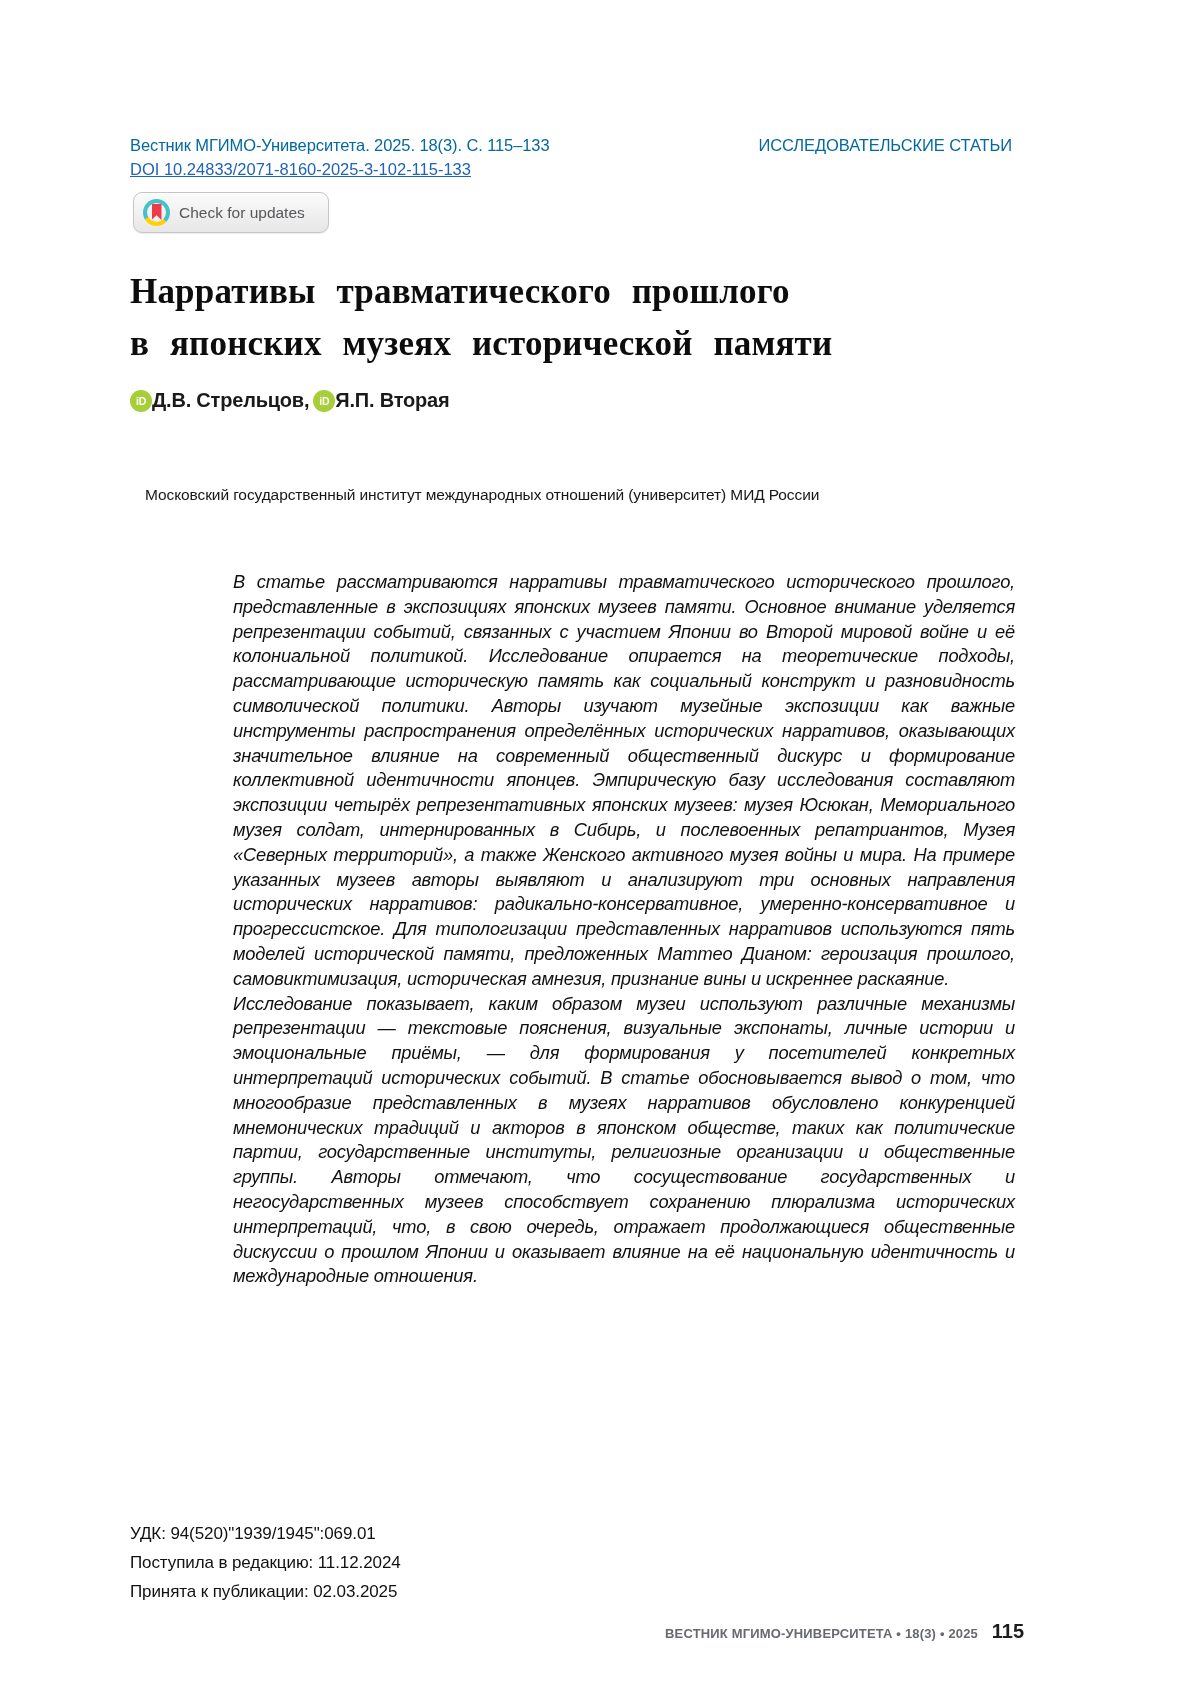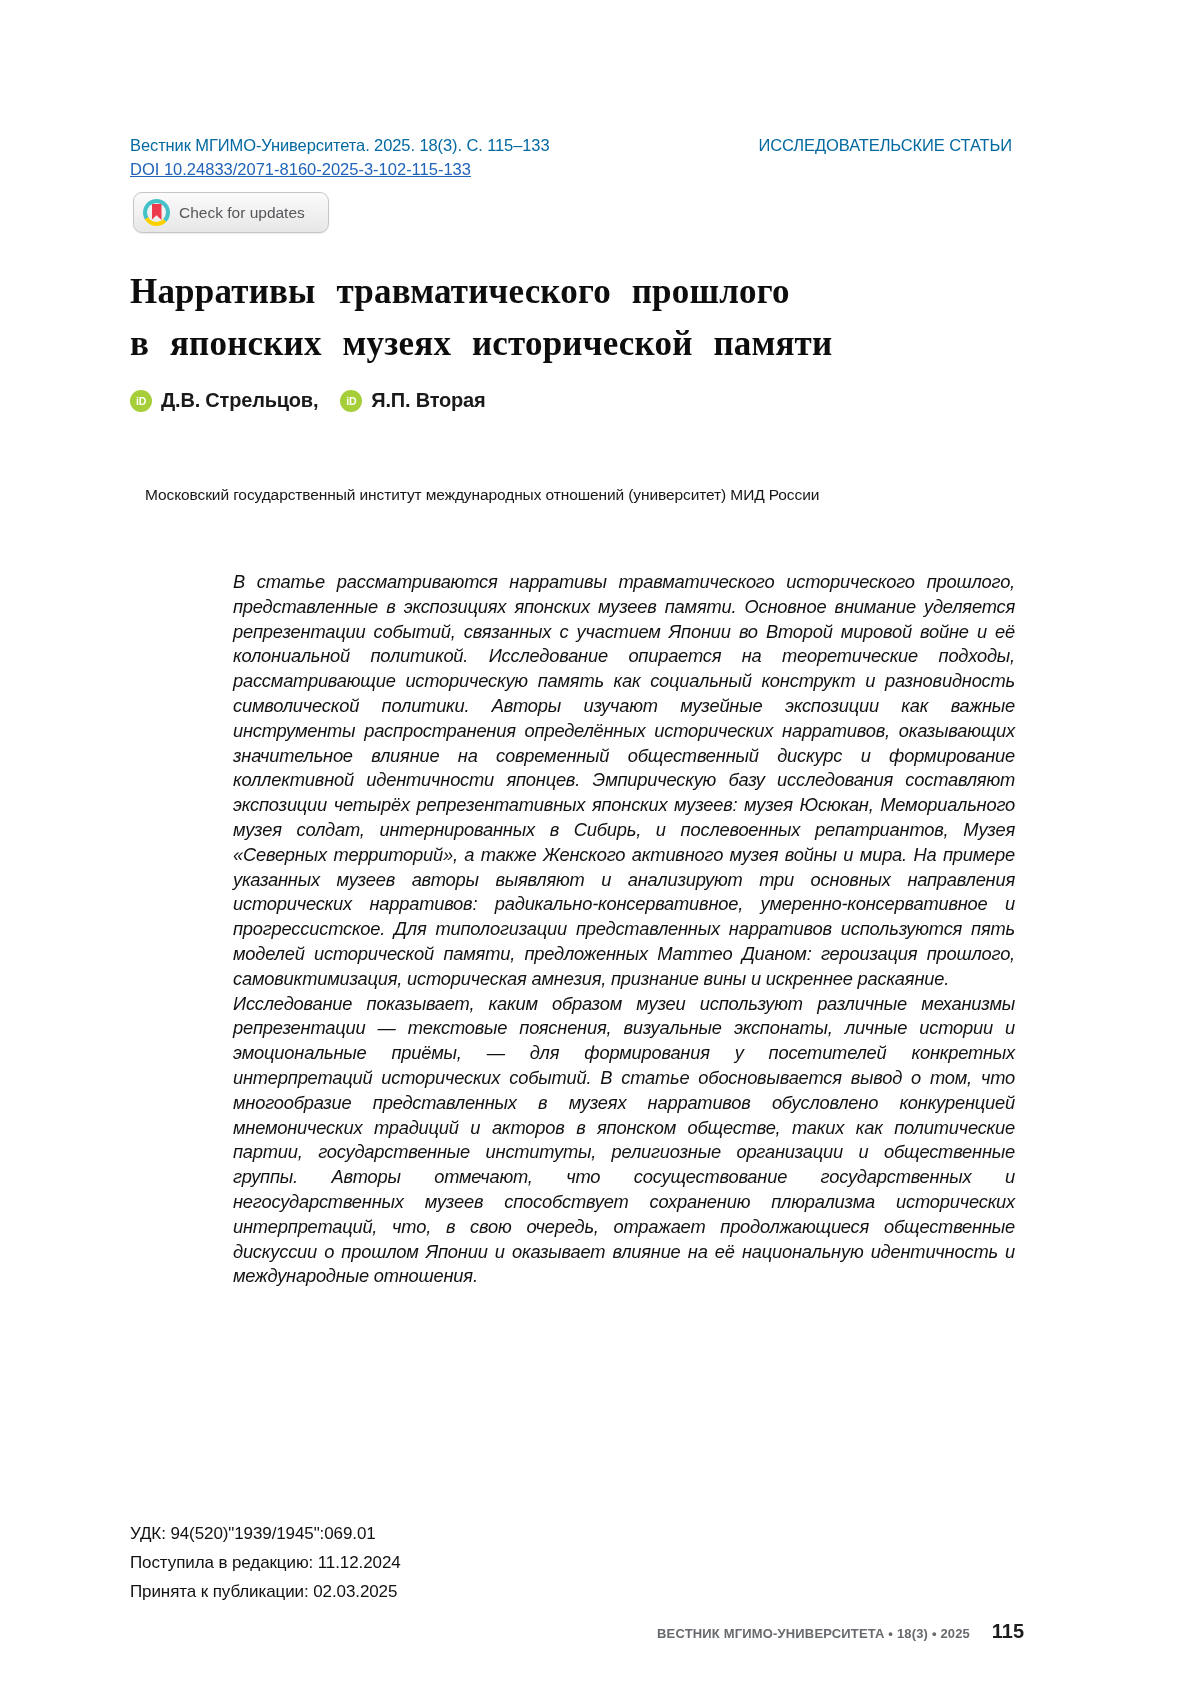--- a/index.html
+++ b/index.html
@@ -50,21 +50,21 @@
   
   .title{
     position:absolute;left:130px;top:266px;width:900px;
     font-family:"Liberation Serif","DejaVu Serif",serif;
     font-weight:700;font-size:35px;line-height:52px;color:#0d0d0d;
     word-spacing:0.34em;letter-spacing:0.2px;
   }
   
   .authors{
     position:absolute;left:130px;top:389px;
-    display:flex;align-items:center;gap:9px;
+    display:flex;align-items:center;
     font-size:20px;font-weight:700;color:#1a1a1a;letter-spacing:-0.2px;
   }
   .orcid{
     width:22px;height:22px;border-radius:50%;
     background:var(--orcid-green);
     display:inline-flex;align-items:center;justify-content:center;
     color:#fff;font-size:10.5px;font-weight:700;cursor:pointer;flex:0 0 auto;
   }
   .author-sep{width:4px;}
   
@@ -87,21 +87,21 @@
   }
   .keywords b{font-weight:700;}
   
   .meta{
     position:absolute;left:130px;top:1519px;
     font-size:17px;line-height:29px;color:#111;letter-spacing:-0.1px;
   }
   
   .footer{
     position:absolute;right:176px;top:1620px;
-    display:flex;align-items:baseline;gap:22px;
+    display:flex;align-items:baseline;gap:14px;
   }
   .footer-journal{
     font-size:13.5px;font-weight:700;color:#66696d;
     letter-spacing:0.2px;transform:scaleX(.96);transform-origin:right;
   }
   .footer-page{font-size:20px;font-weight:700;color:#1c1c1c;}
 </style>
 </head>
 <body>
 

